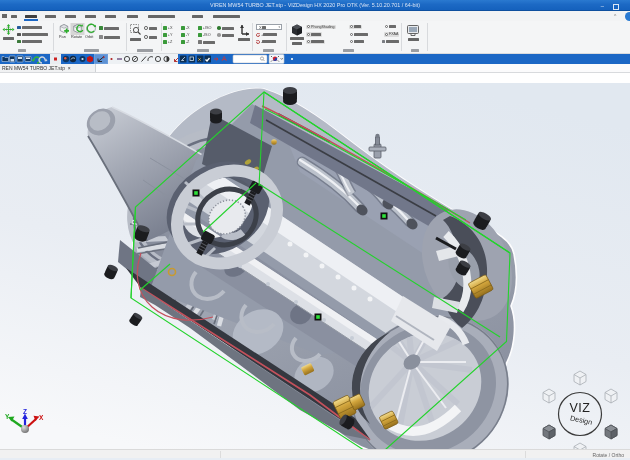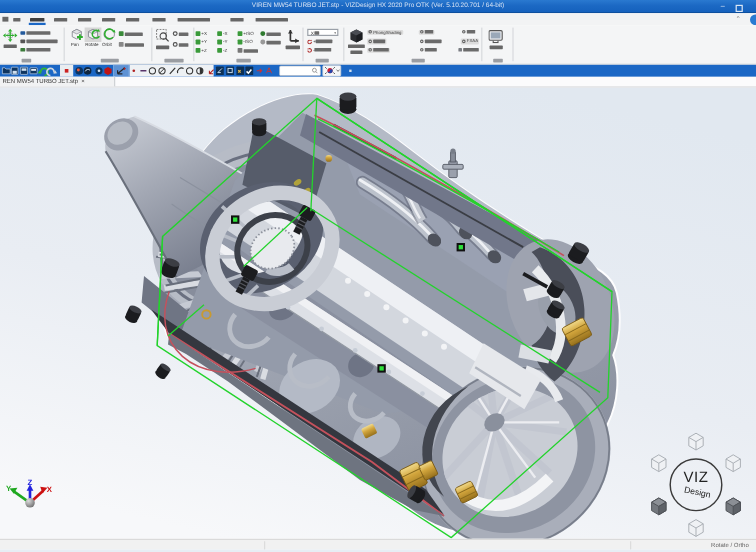--- a/index.html
+++ b/index.html
@@ -21,21 +21,21 @@
 .gsep{position:absolute;top:2px;height:28px;width:1px;background:#d8dadd;}
 .ritem{position:absolute;font-size:3.8px;color:#4a4a4a;white-space:nowrap;}
 .toggle{position:absolute;font-size:3.6px;color:#444;background:#dcdcdc;border-radius:1px;
  padding:0 1px;white-space:nowrap;height:4.5px;line-height:4.5px;}
 .toggle.off{background:transparent;}
 #qbar{position:absolute;left:0;top:54px;width:630px;height:10px;background:#1b67c5;}
 #doctab{position:absolute;left:0;top:64px;width:630px;height:9px;background:#fbfbfc;
  border-bottom:1px solid #d8dadd;box-sizing:border-box;}
 #tab1{position:absolute;left:0;top:0;width:96px;height:8px;background:#f1f2f3;
  border-right:1px solid #cfd2d5;font-size:5px;color:#333;line-height:8px;padding-left:2px;box-sizing:border-box;}
-#viewport{position:absolute;left:0;top:73px;width:499px;height:376px;}
+#viewport{position:absolute;left:0;top:83px;width:499px;height:376px;}
 #statusbar{position:absolute;left:0;top:449px;width:630px;height:9px;background:#f1f1f1;
  border-top:1px solid #dadada;box-sizing:border-box;}
 #stext{position:absolute;right:6px;top:2px;font-size:5px;color:#666;}
 #bstrip{position:absolute;left:0;top:458px;width:630px;height:2px;background:#e7edf4;}
 </style>
 </head>
 <body>
 <div id="titlebar">
  <div id="titletext">VIREN MW54 TURBO JET.stp - VIZDesign HX 2020 Pro OTK (Ver. 5.10.20.701 / 64-bit)</div>
  <div class="winbtn" style="right:26px;">–</div>

